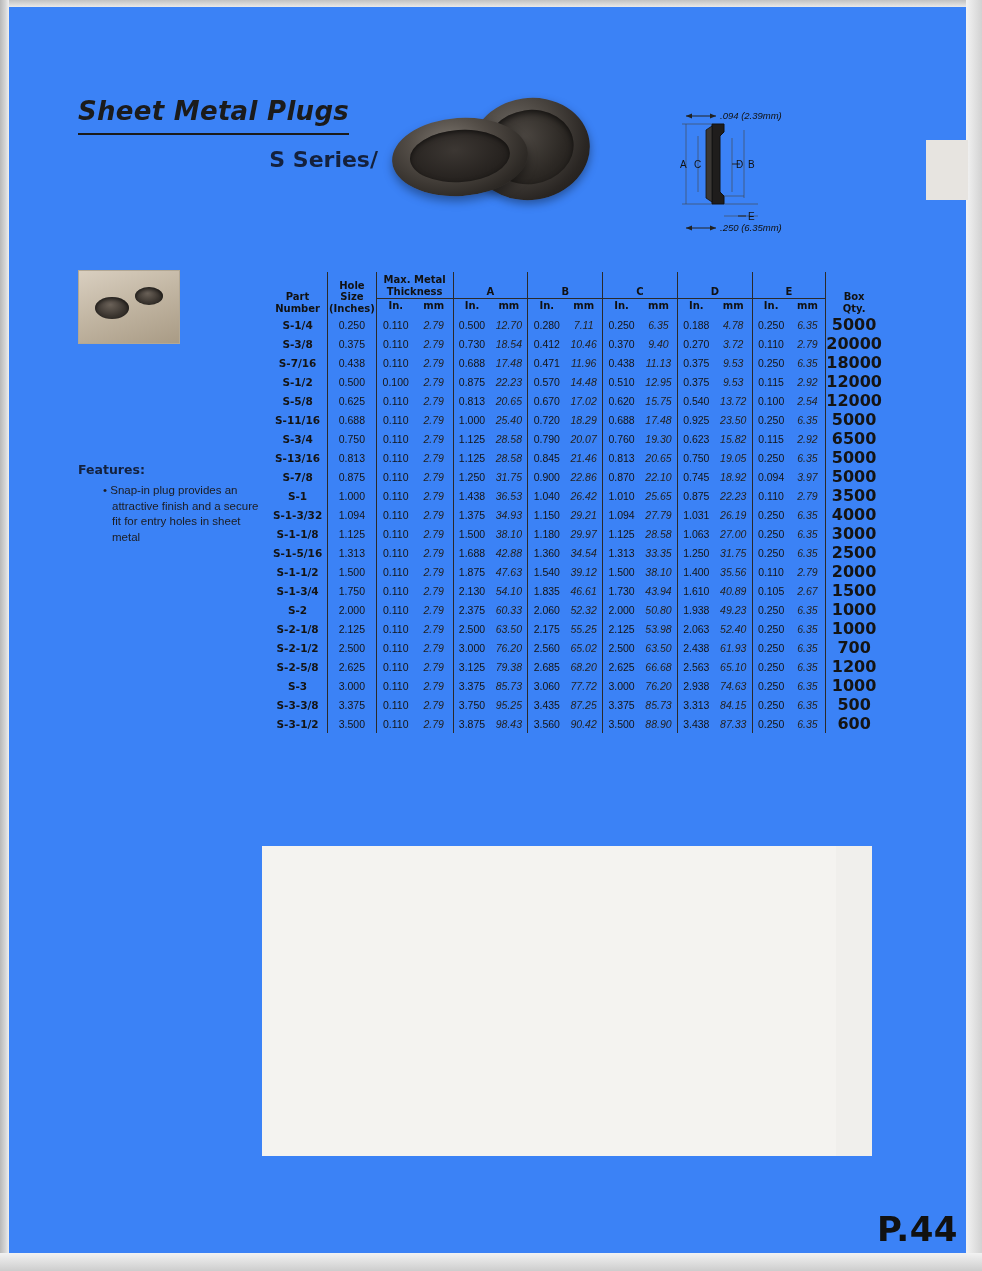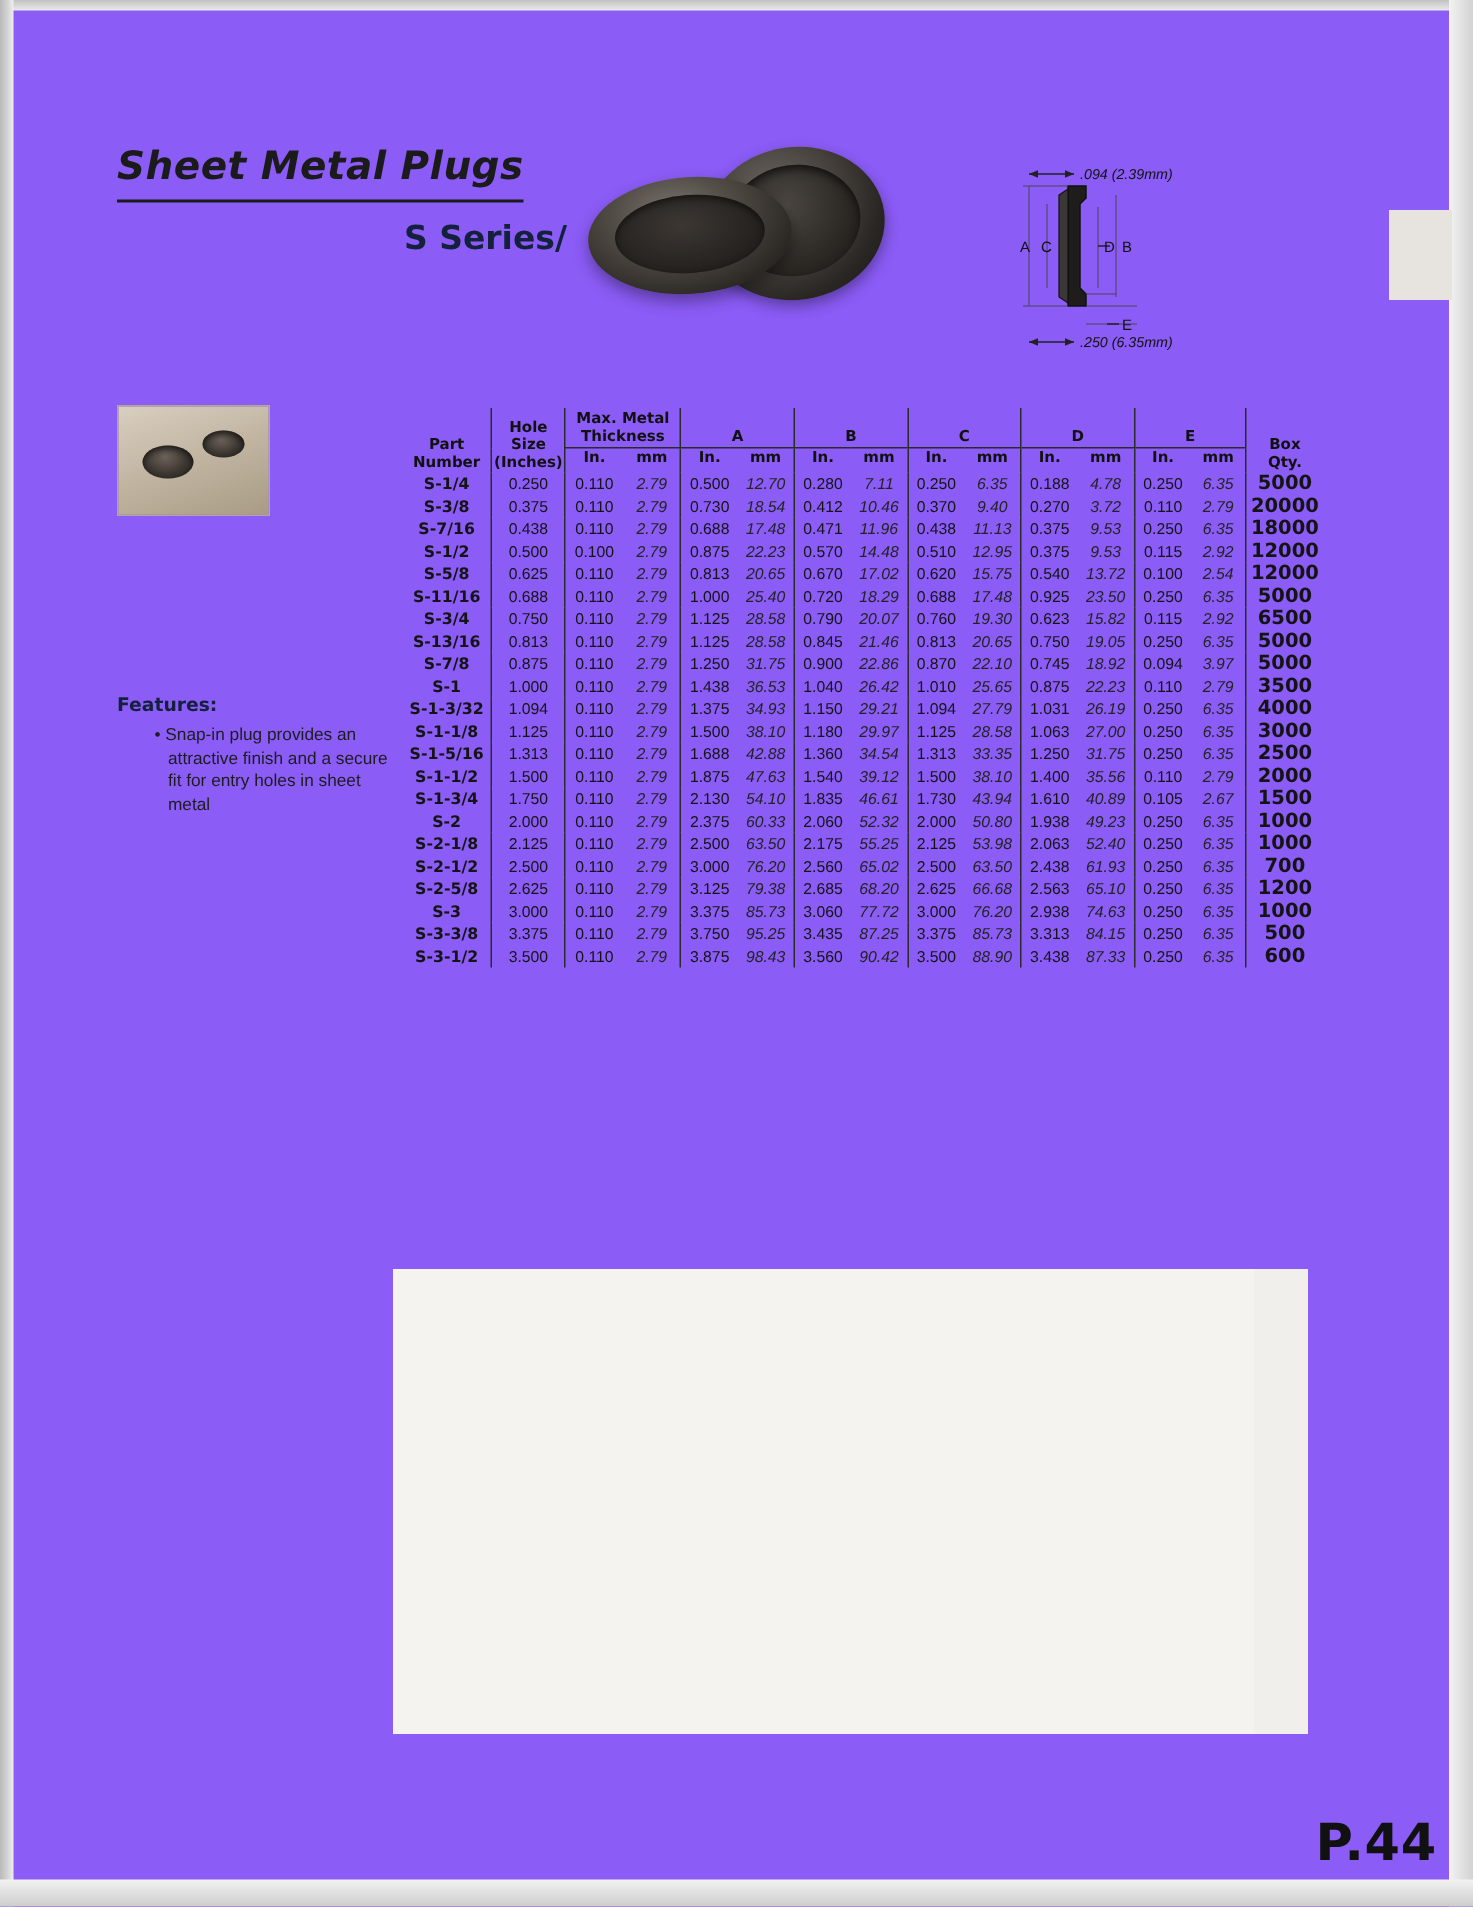--- a/index.html
+++ b/index.html
@@ -13,21 +13,21 @@
     font-family: "Liberation Sans", sans-serif;
     overflow: hidden;
     position: relative;
   }
   .page {
     position: absolute;
     left: 0;
     top: 0;
     width: 982px;
     height: 1271px;
-    background: #8b5cf6;
+    background: #3b82f6;
     overflow: hidden;
   }
   
   .scan-left-edge {
     position: absolute;
     left: 0; top: 0;
     width: 9px; height: 1271px;
     background: linear-gradient(to right, #b9b9b9, #d6d6d6 60%, #efefef);
   }
   .scan-top-edge {
@@ -273,21 +273,21 @@
     font-size: 10.5px;
     margin-left: 32px;
   }
   tbody td.mm {
     font-style: italic;
     color: #232323;
   }
   tbody td.qty {
     font-family: "DejaVu Sans", sans-serif;
     font-weight: bold;
-    font-size: 13px;
+    font-size: 16px;
   }
   tbody tr td { border-top: none; }
   .col-part { width: 62px; }
   .col-hole { width: 48px; }
   .col-in   { width: 40px; }
   .col-mm   { width: 40px; }
   .col-qty  { width: 52px; }
 
   
   .page-number {

